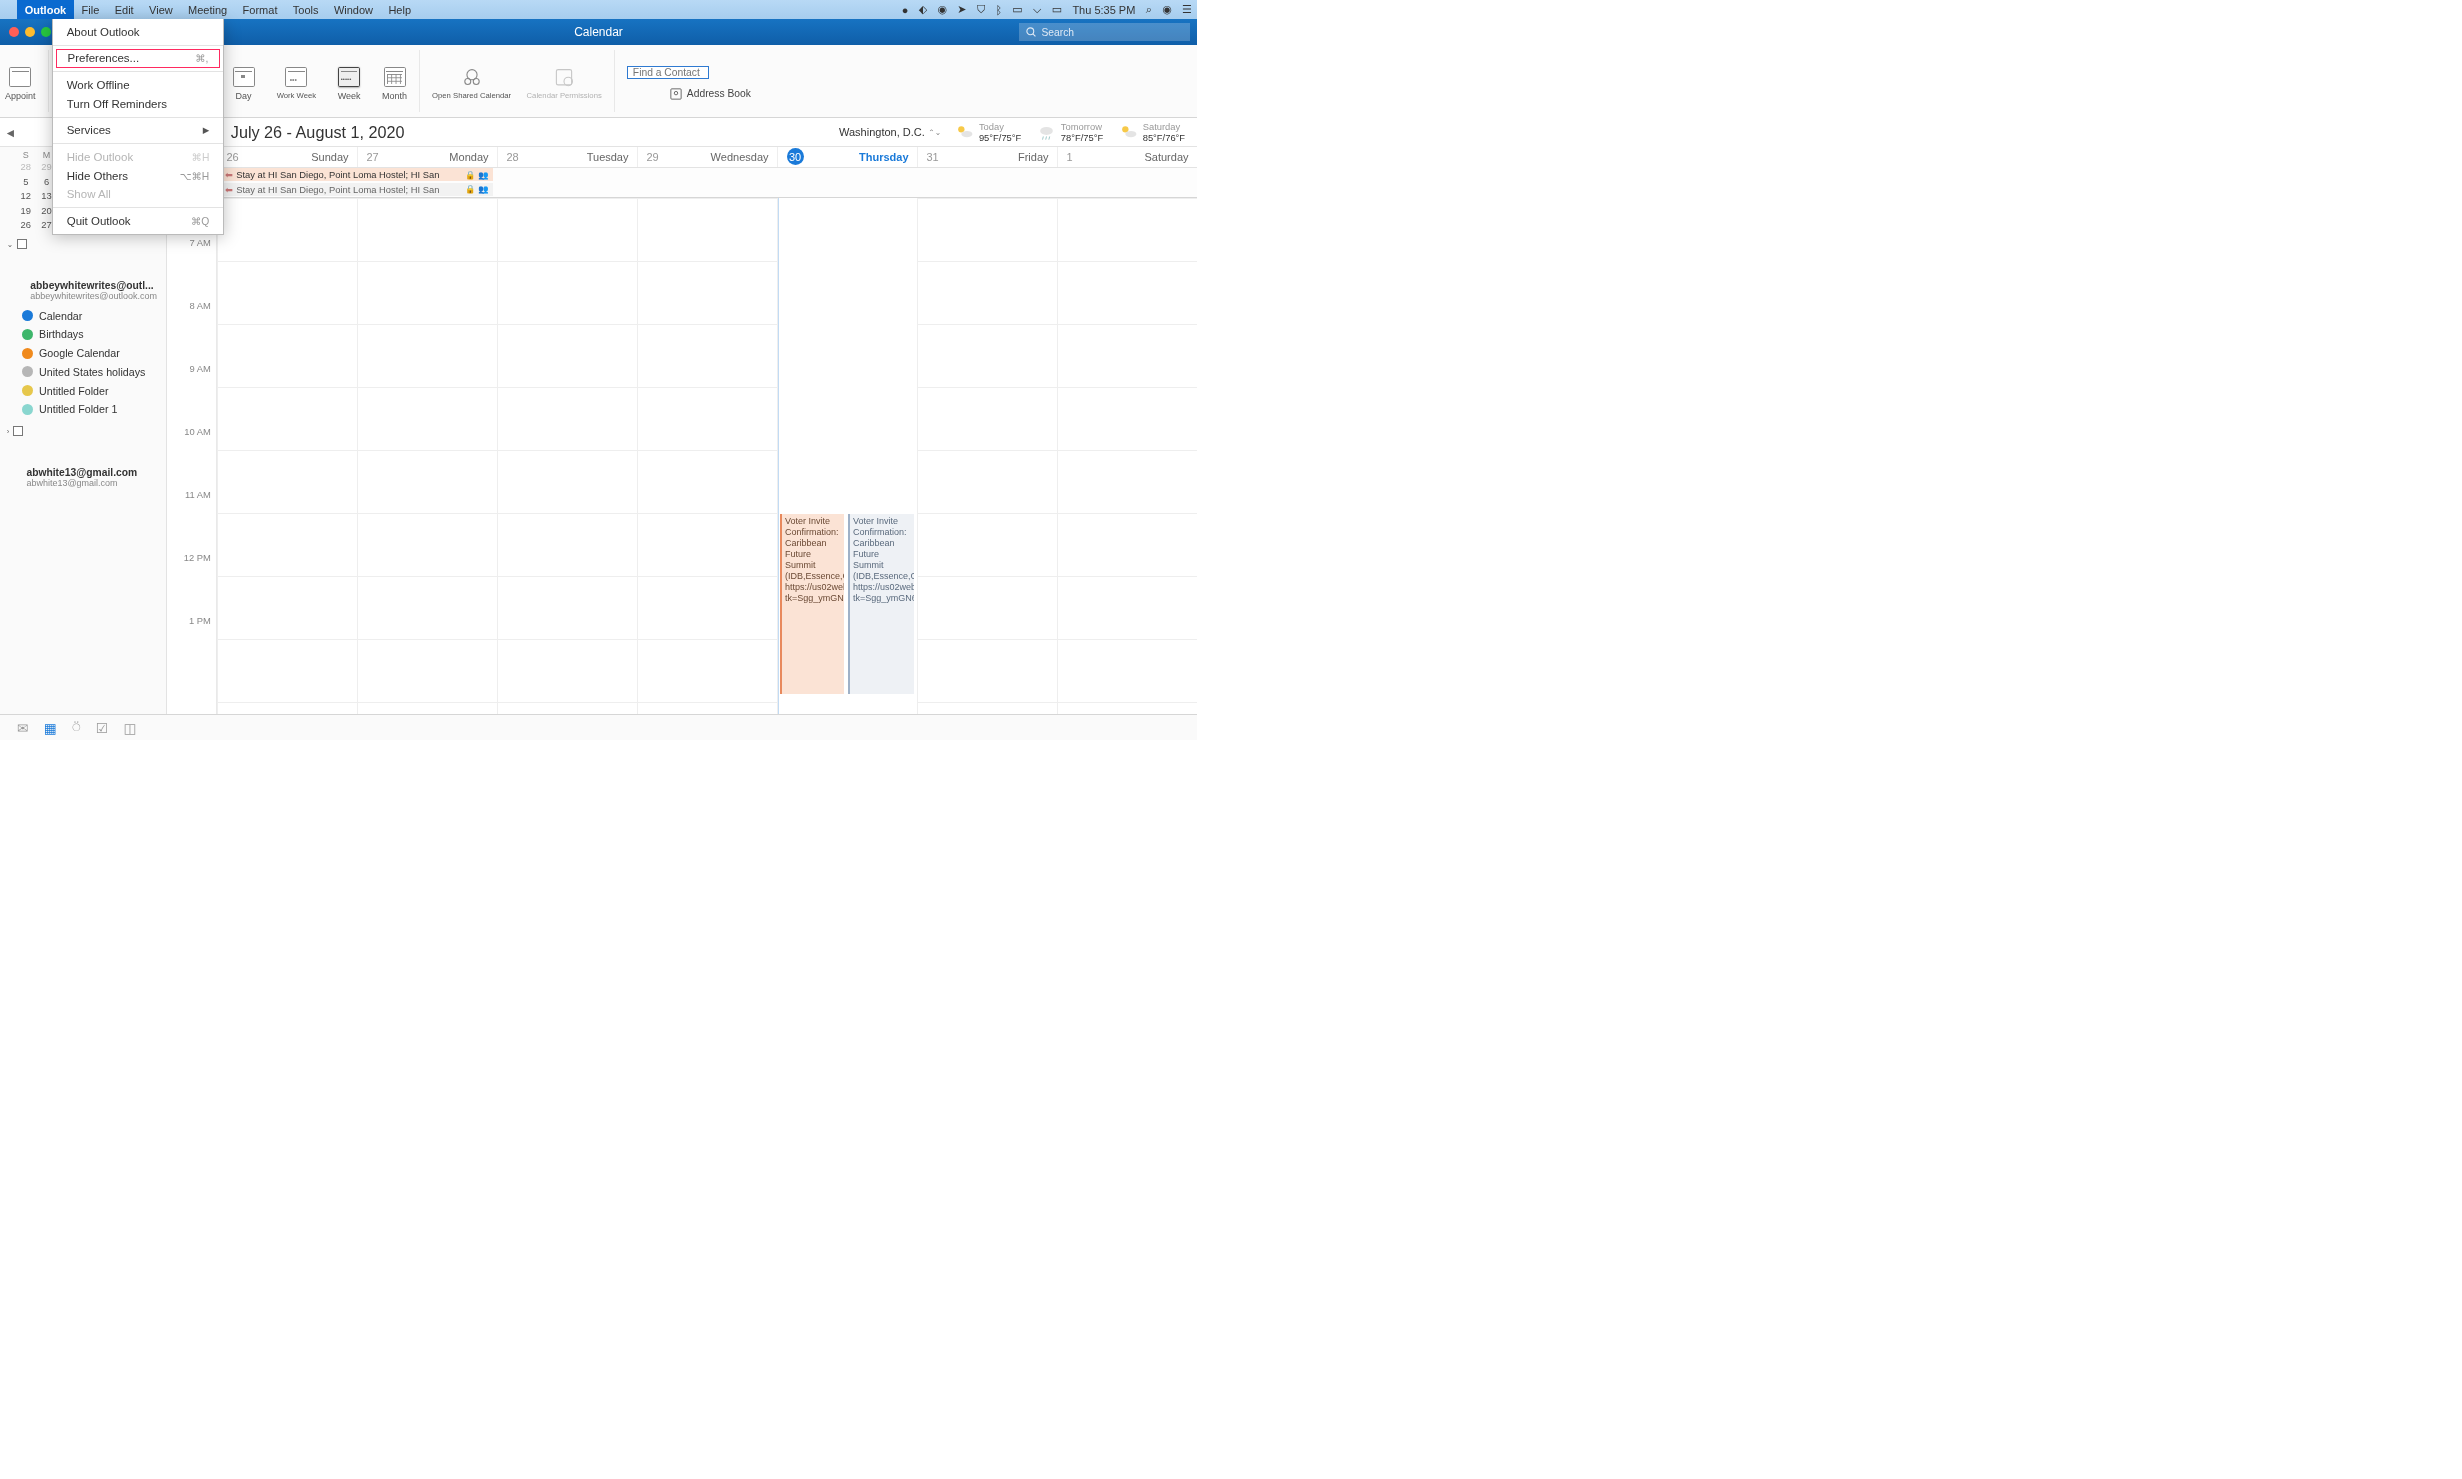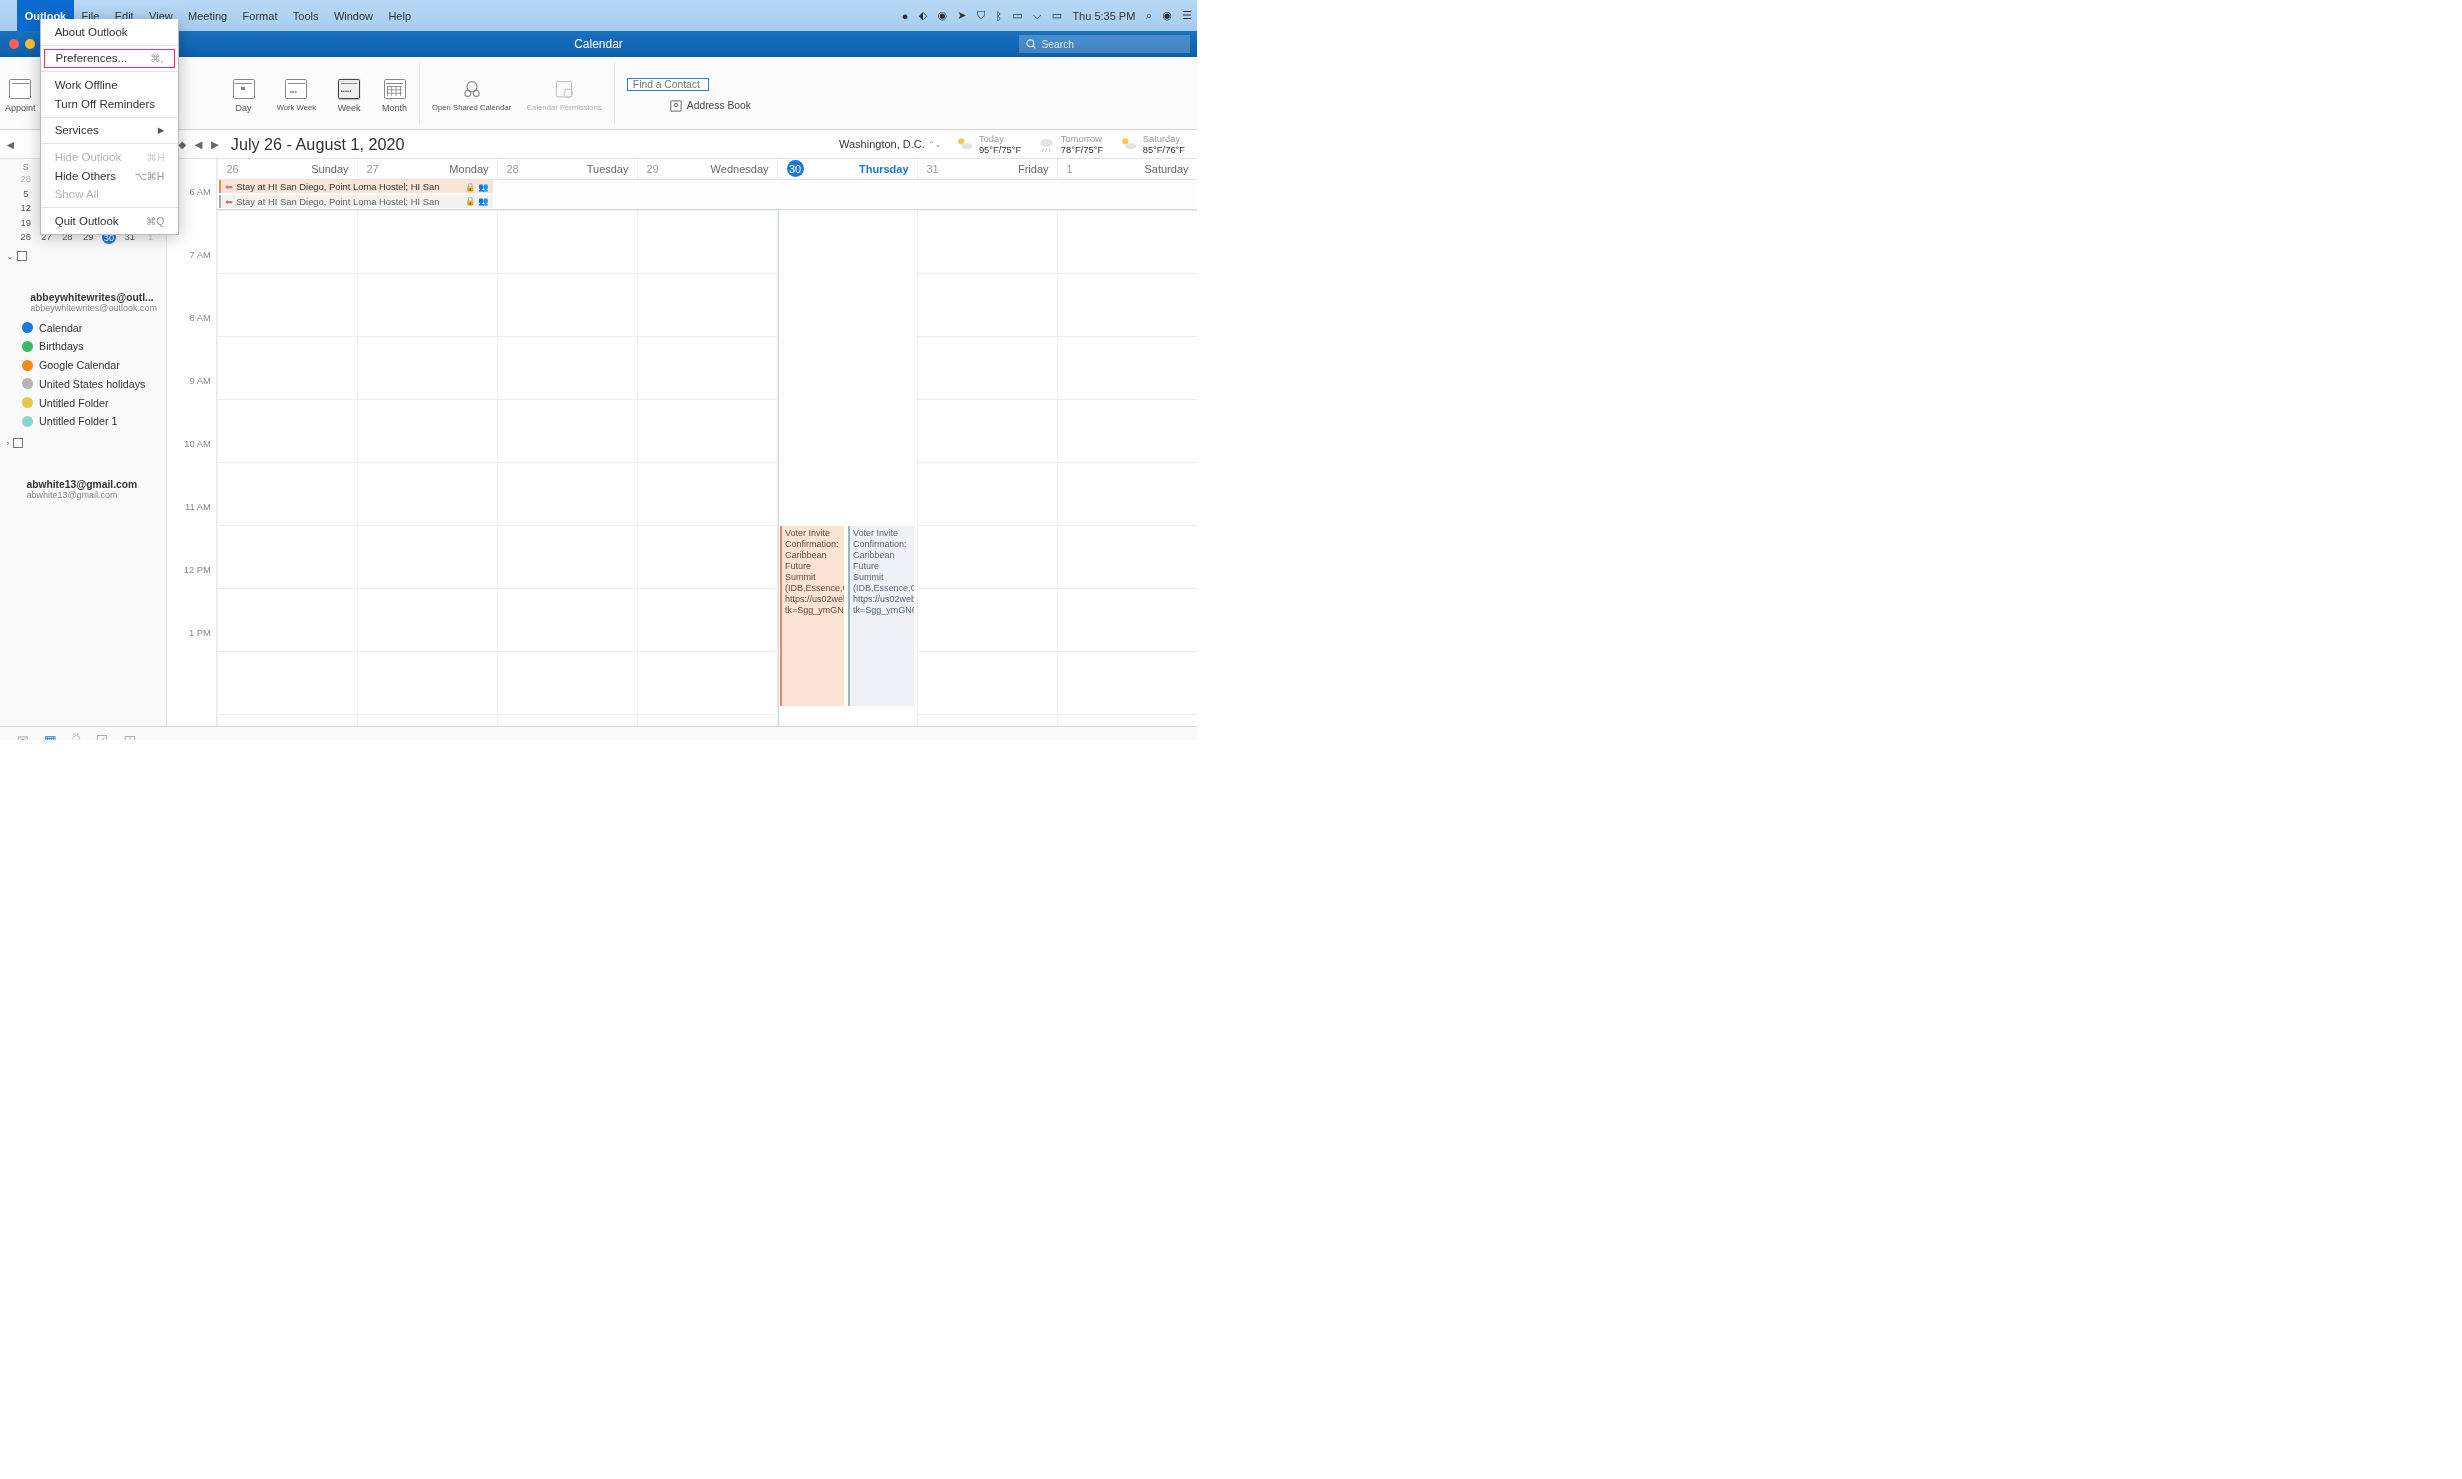--- a/index.html
+++ b/index.html
@@ -1,27 +1,27 @@
 <!DOCTYPE html>
 <html style="font-size:13.7px"><head>
 <meta charset="utf-8">
 <style>
 * { margin: 0; padding: 0; box-sizing: border-box; font-family: -apple-system, BlinkMacSystemFont, "Helvetica Neue", sans-serif; }
 body { width: 1197px; height: 740px; background: #fff; overflow: hidden; font-size: 11px; color: #333; }
 
 
-.menubar { height: 31px; background: linear-gradient(#b8d9f5,#a6cdee); display: flex; align-items: center; padding: 0 5.1px; font-size: 11px; }
+.menubar { height: 19px; background: linear-gradient(#b8d9f5,#a6cdee); display: flex; align-items: center; padding: 0 5.1px; font-size: 11px; }
 .menubar .apple { font-size: 12px; margin: 0 8.5px 0 3.4px; }
 .menubar .menu-item { padding: 0 7.7px; height: 100%; display: flex; align-items: center; cursor: default; }
 .menubar .menu-item.active { background: #0a6ad0; color: #fff; font-weight: 600; }
 .menubar .right { margin-left: auto; display: flex; align-items: center; gap: 10.3px; }
 .menubar .right span { font-size: 11px; }
 
 
-.dropdown { position: absolute; top: 19px; left: 40px; width: 139px; background: #fff; border: 0.4px solid #bbb; border-top: none; box-shadow: 0 3.4px 15.4px rgba(0,0,0,.25); z-index: 100; padding: 3.4px 0; }
+.dropdown { position: absolute; top: 19px; left: 52px; width: 172px; background: #fff; border: 0.4px solid #bbb; border-top: none; box-shadow: 0 3.4px 15.4px rgba(0,0,0,.25); z-index: 100; padding: 3.4px 0; }
 .dropdown .sep { height: 0.9px; background: #e3e3e3; margin: 3.4px 0; }
 .dropdown .mi { padding: 3.4px 13.7px; display: flex; justify-content: space-between; align-items: center; font-size: 11.5px; }
 .dropdown .mi.disabled { color: #b5b5b5; }
 .dropdown .mi .short { color: #999; font-size: 10.3px; }
 .dropdown .mi.disabled .short { color: #ccc; }
 .dropdown .mi.highlight { border: 1.7px solid #ff2a60; margin: 0 2.6px; padding: 2.6px 11px; }
 .dropdown .mi .arrow { color: #555; font-size: 8.5px; }
 
 
 .titlebar { height: 26px; background: linear-gradient(#1773c2,#0f5ea8); display: flex; align-items: center; color: #fff; position: relative; }

